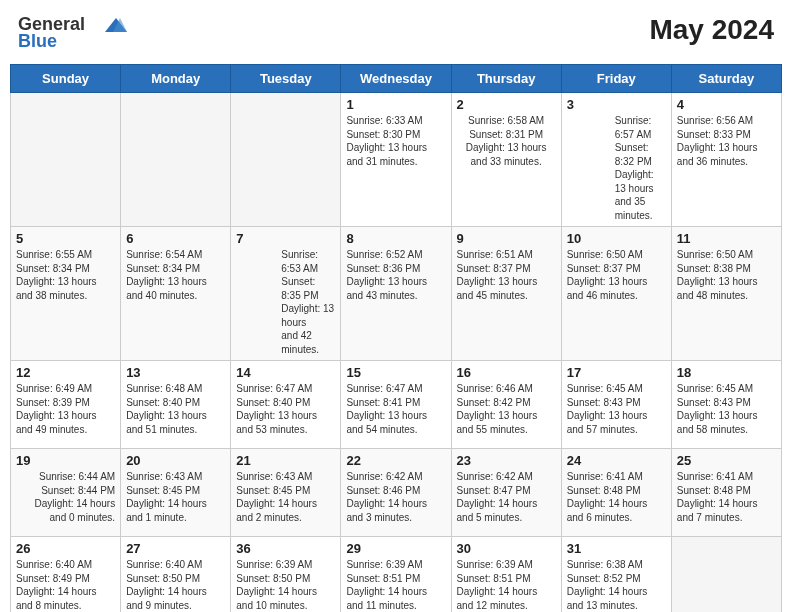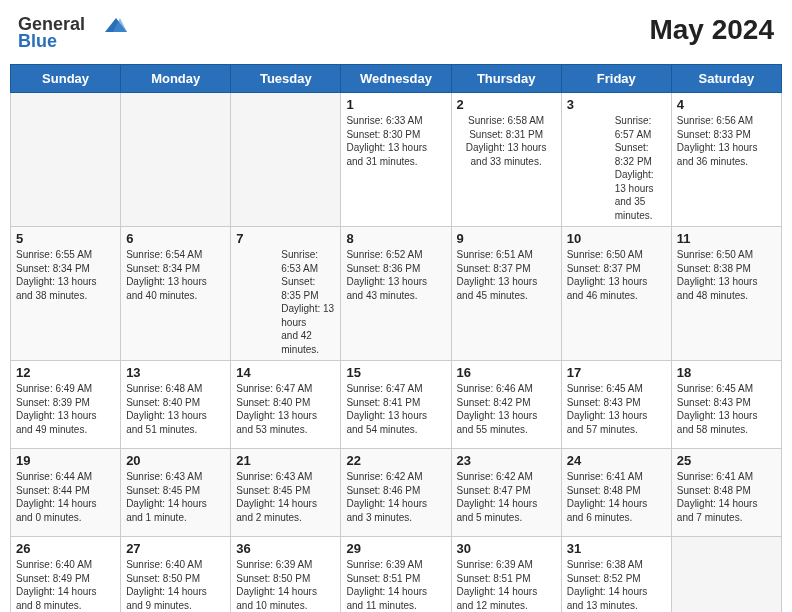--- a/index.html
+++ b/index.html
@@ -242,21 +242,21 @@
           <span class="day-number">18</span>
           <div class="day-info" style="white-space: pre-line;">Sunrise: 6:45 AM
 Sunset: 8:43 PM
 Daylight: 13 hours
 and 58 minutes.</div>
         </td>
       </tr>
       <tr>
         <td>
           <span class="day-number">19</span>
-          <div class="day-info" style="white-space: pre-line;">Sunrise: 6:44 AM
+          <div class="day-info" style="white-space: pre-line; text-align: right;">Sunrise: 6:44 AM
 Sunset: 8:44 PM
 Daylight: 14 hours
 and 0 minutes.</div>
         </td>
         <td>
           <span class="day-number">20</span>
           <div class="day-info" style="white-space: pre-line;">Sunrise: 6:43 AM
 Sunset: 8:45 PM
 Daylight: 14 hours
 and 1 minute.</div>

